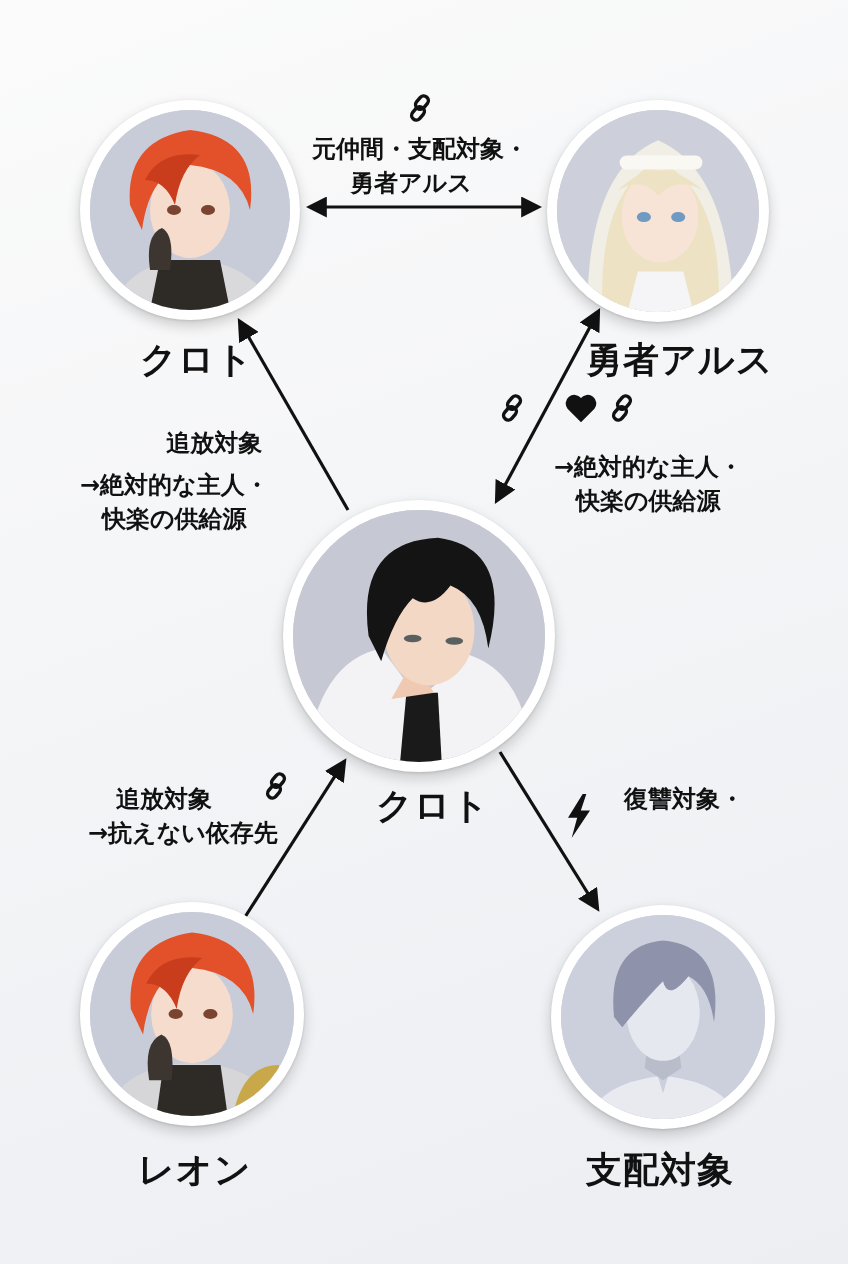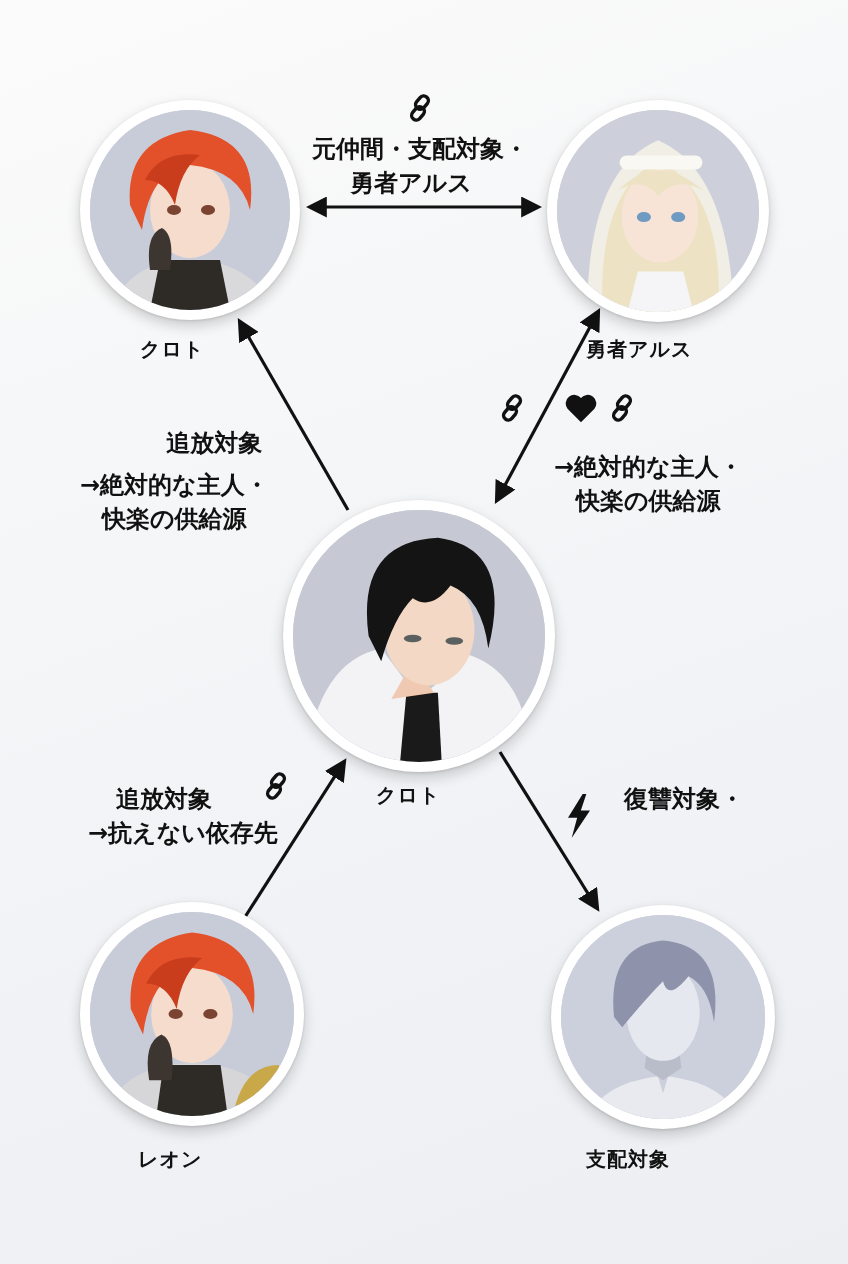--- a/index.html
+++ b/index.html
@@ -7,21 +7,21 @@
     width:848px; height:1264px; overflow:hidden; position:relative;
     background: linear-gradient(160deg, #fbfbfb 0%, #f4f5f7 45%, #eceef2 100%);
     font-family: "DejaVu Sans", "Liberation Sans", sans-serif;
     color:#111;
   }
   .node { position:absolute; border-radius:50%; background:#fff;
     box-shadow: 0 6px 14px rgba(0,0,0,0.18), 0 1px 3px rgba(0,0,0,0.12); }
   .node .inner { position:absolute; left:10px; top:10px; right:10px; bottom:10px;
     border-radius:50%; overflow:hidden; background:#c9ccd6; }
   .node svg { width:100%; height:100%; display:block; }
-  .name { position:absolute; font-weight:bold; font-size:20px; white-space:nowrap; letter-spacing:1px; }
+  .name { position:absolute; font-weight:bold; font-size:36px; white-space:nowrap; letter-spacing:1px; }
   .label { position:absolute; font-weight:bold; font-size:24px; line-height:34px; white-space:nowrap; }
   .label .ln { display:block; }
   .icon { position:absolute; }
   #edges { position:absolute; left:0; top:0; width:848px; height:1264px; pointer-events:none; }
 </style>
 </head>
 <body>
 
 <svg id="edges" viewBox="0 0 848 1264">
   <defs>

